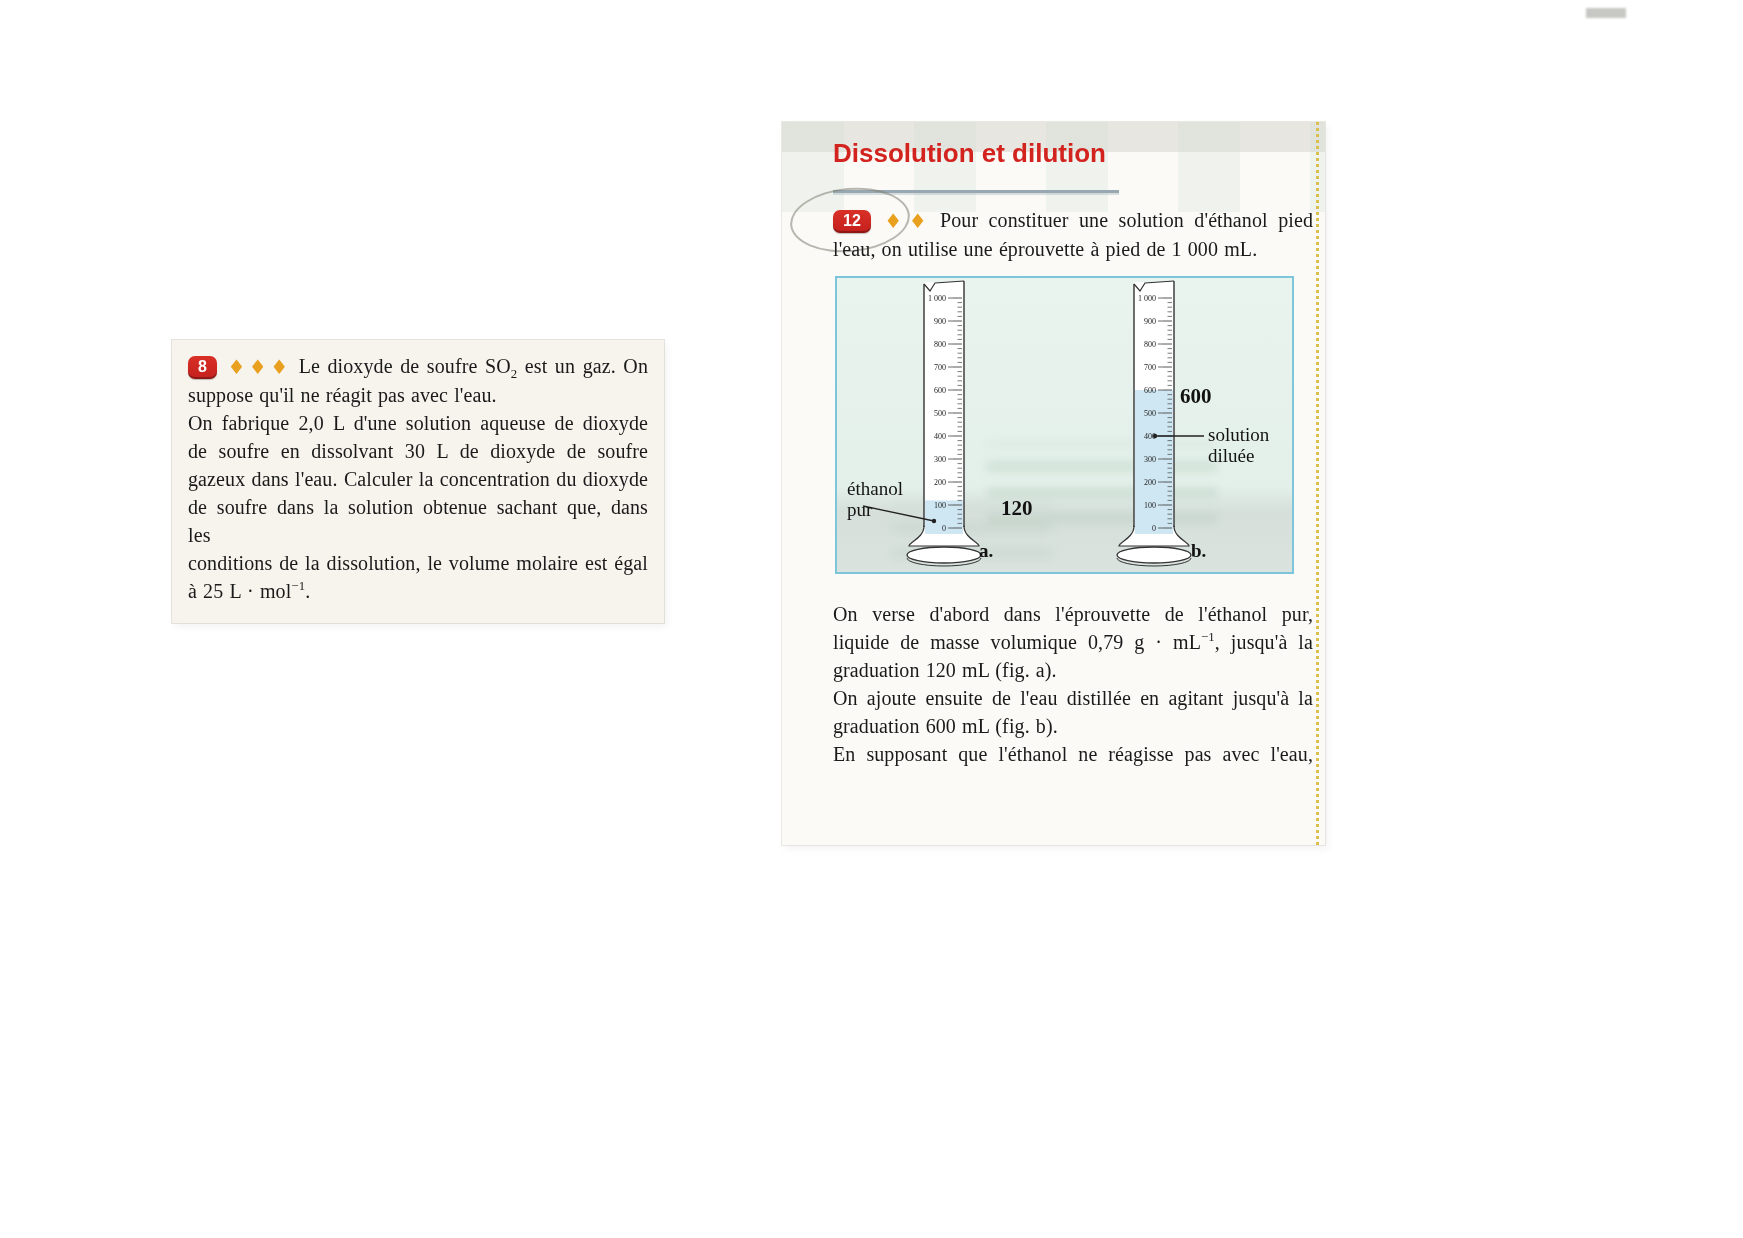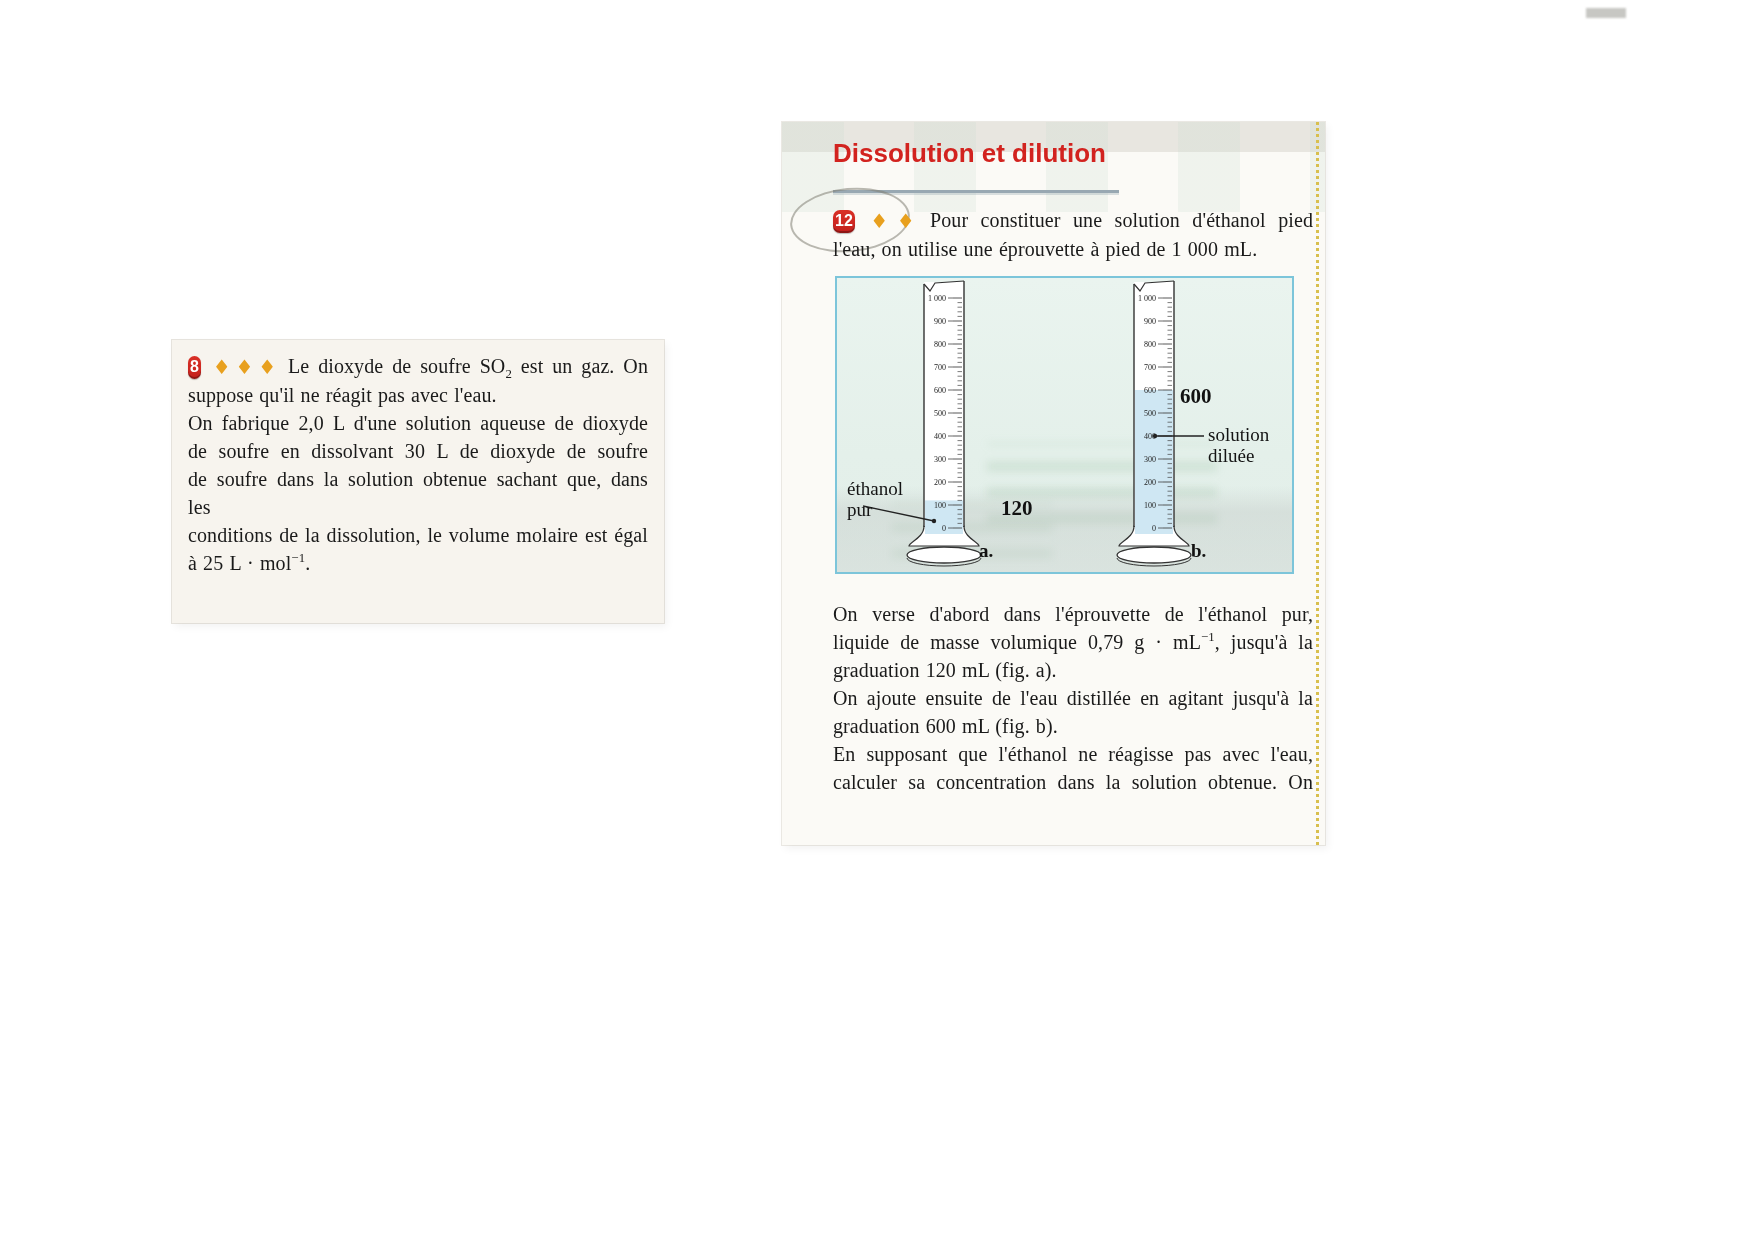--- a/index.html
+++ b/index.html
@@ -37,21 +37,21 @@
   .para-bottom{position:absolute;left:51px;top:478px;width:480px;}
 
   
   .tline{font-size:20px;line-height:28px;text-align:justify;text-align-last:justify;
      letter-spacing:.1px;word-spacing:1px;}
   .tline.last{text-align-last:left;}
   sub{font-size:64%;line-height:0;}
   sup{font-size:64%;line-height:0;}
   .badge{display:inline-block;background:linear-gradient(#d93026,var(--badge));color:#fff;
      font-family:"Liberation Sans",sans-serif;font-weight:bold;font-size:16px;line-height:1;
-     padding:3px 2px 4px;border-radius:7px;margin-right:9px;vertical-align:1px;
+     padding:3px 10px 4px;border-radius:7px;margin-right:9px;vertical-align:1px;
      box-shadow:inset 0 -2px 0 rgba(0,0,0,.28),0 1px 1px rgba(0,0,0,.25);}
   .diamonds{color:var(--diamond);font-family:"DejaVu Sans",sans-serif;font-size:20px;
      letter-spacing:2px;margin-right:7px;vertical-align:-1px;}
 
   
   .figure{position:absolute;left:53px;top:154px;width:455px;height:294px;
      border:2px solid var(--figborder);
      background:linear-gradient(180deg,#eaf4ef 0%,#e4f0ea 60%,#e2eee9 100%);}
   .figure .grayband{position:absolute;left:0;right:0;bottom:0;height:86px;
      background:linear-gradient(180deg,rgba(186,191,188,0) 0%,rgba(186,191,188,.32) 30%,rgba(198,202,199,.30) 100%);}
@@ -67,20 +67,21 @@
 <div class="page">
 
   <div class="scan-dash"></div>
 
   <div class="frag-left">
     <div class="ex-text">
         <div class="tline"><span class="badge">8</span><span class="diamonds">♦♦♦</span><span>Le dioxyde de soufre SO</span><sub>2</sub><span> est un gaz. On</span></div>
         <div class="tline last"><span>suppose qu'il ne réagit pas avec l'eau.</span></div>
         <div class="tline"><span>On fabrique 2,0 L d'une solution aqueuse de dioxyde</span></div>
         <div class="tline"><span>de soufre en dissolvant 30 L de dioxyde de soufre</span></div>
+        <div class="tline"><span>gazeux dans l'eau. Calculer la concentration du dioxyde</span></div>
         <div class="tline"><span>de soufre dans la solution obtenue sachant que, dans les</span></div>
         <div class="tline"><span>conditions de la dissolution, le volume molaire est égal</span></div>
         <div class="tline last"><span>à 25 L · mol</span><sup>−1</sup><span>.</span></div>
       </div>
   </div>
 
   <div class="frag-right">
     <div class="topband"></div>
     <div class="stripes"></div>
     <div class="dotted-sep"></div>
@@ -290,16 +291,15 @@
       <div class="fig-letter" style="left:354px;top:262px;">b.</div>
     </div>
 
     <div class="para-bottom">
         <div class="tline"><span>On verse d'abord dans l'éprouvette de l'éthanol pur,</span></div>
         <div class="tline"><span>liquide de masse volumique 0,79 g · mL</span><sup>−1</sup><span>, jusqu'à la</span></div>
         <div class="tline last"><span>graduation 120 mL (fig. a).</span></div>
         <div class="tline"><span>On ajoute ensuite de l'eau distillée en agitant jusqu'à la</span></div>
         <div class="tline last"><span>graduation 600 mL (fig. b).</span></div>
         <div class="tline"><span>En supposant que l'éthanol ne réagisse pas avec l'eau,</span></div>
-        <div class="tline"><span>calculer sa concentration dans la solution obtenue. On</span></div>
       </div>
   </div>
 </div>
 
 </body></html>

